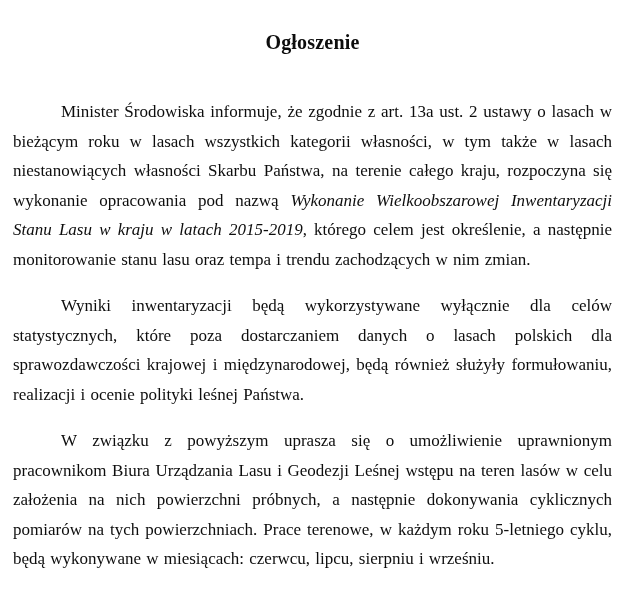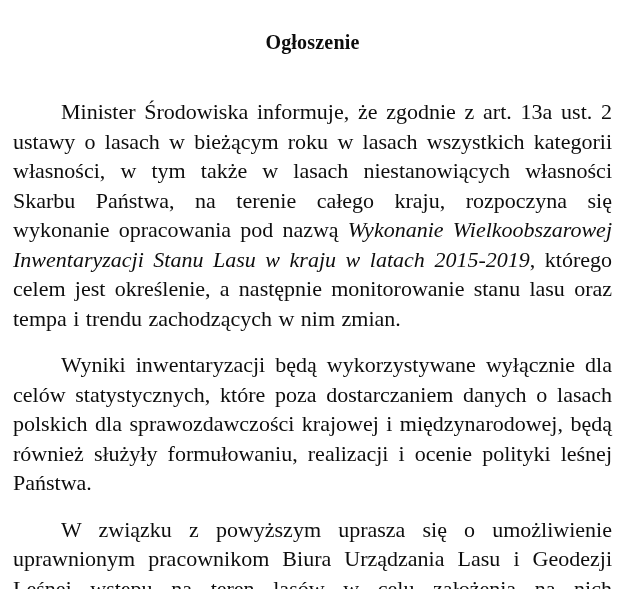--- a/index.html
+++ b/index.html
@@ -20,21 +20,21 @@
   }
   .doc-title {
     text-align: center;
     font-size: 20px;
     line-height: 24px;
     font-weight: bold;
     margin: 0 0 43px 0;
     letter-spacing: 0.2px;
   }
   .para {
-    font-size: 22px;
+    font-size: 17px;
     line-height: 29.5px;
     text-align: justify;
     text-align-last: left;
     text-indent: 48px;
     margin: 0 0 17px 0;
     word-spacing: 1px;
   }
   .para:last-child {
     margin-bottom: 0;
   }

